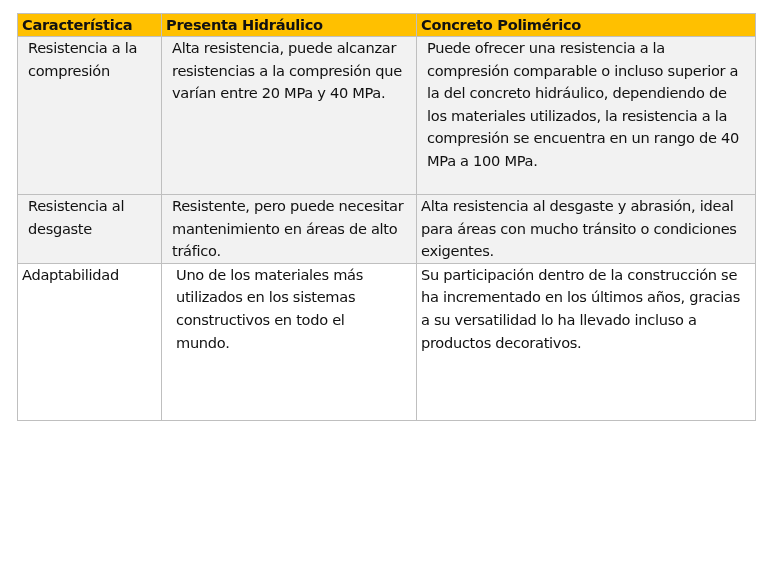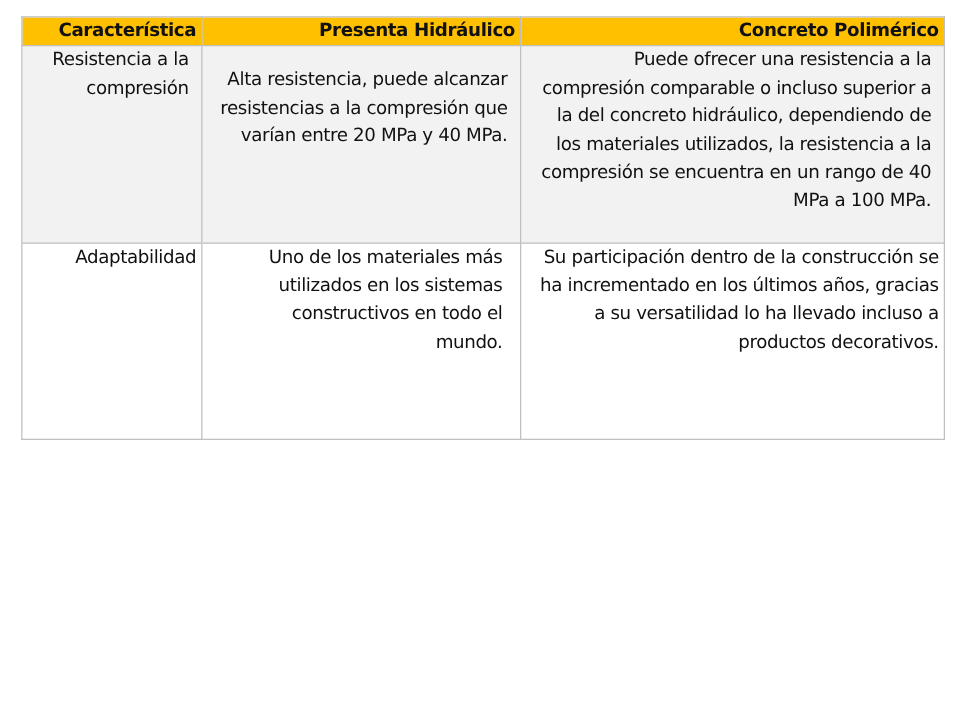--- a/index.html
+++ b/index.html
@@ -8,21 +8,21 @@
       position: absolute; left: 17px; top: 13px;
       border-collapse: collapse;
       width: 738px;
       font-family: "DejaVu Sans", "Liberation Sans", sans-serif;
       font-size: 14.6px;
       color: #111111;
       table-layout: fixed;
     }
     th, td {
       border: 1px solid #bfbfbf;
-      text-align: right;
+      text-align: left;
       vertical-align: top;
       padding: 0 4px;
       line-height: 22.6px;
       letter-spacing: -0.3px;
     }
     th {
       background: #ffc000;
       font-weight: bold;
       height: 22px;
       line-height: 22px;
@@ -46,22 +46,27 @@
   <thead>
     <tr>
       <th>Característica</th>
       <th>Presenta Hidráulico</th>
       <th>Concreto Polimérico</th>
     </tr>
   </thead>
   <tbody>
     <tr class="shade" style="height:158px">
       <td class="feat" style="padding:0 10px">Resistencia a la compresión</td>
-      <td style="padding:16px 10px">Alta resistencia, puede alcanzar resistencias a la compresión que varían entre 20 MPa y 40 MPa.</td>
+      <td style="padding:0 10px">Alta resistencia, puede alcanzar resistencias a la compresión que varían entre 20 MPa y 40 MPa.</td>
       <td style="padding:0 10px">Puede ofrecer una resistencia a la compresión comparable o incluso superior a la del concreto hidráulico, dependiendo de los materiales utilizados, la resistencia a la compresión se encuentra en un rango de 40 MPa a 100 MPa.</td>
+    </tr>
+    <tr class="shade" style="height:68px">
+      <td class="feat" style="padding:0 10px">Resistencia al desgaste</td>
+      <td style="padding:0 10px">Resistente, pero puede necesitar mantenimiento en áreas de alto tráfico.</td>
+      <td>Alta resistencia al desgaste y abrasión, ideal para áreas con mucho tránsito o condiciones exigentes.</td>
     </tr>
     <tr class="plain" style="height:157px">
       <td class="feat">Adaptabilidad</td>
       <td style="padding:0 14px">Uno de los materiales más utilizados en los sistemas constructivos en todo el mundo.</td>
       <td>Su participación dentro de la construcción se ha incrementado en los últimos años, gracias a su versatilidad lo ha llevado incluso a productos decorativos.</td>
     </tr>
   </tbody>
 </table>
 
 </body></html>

